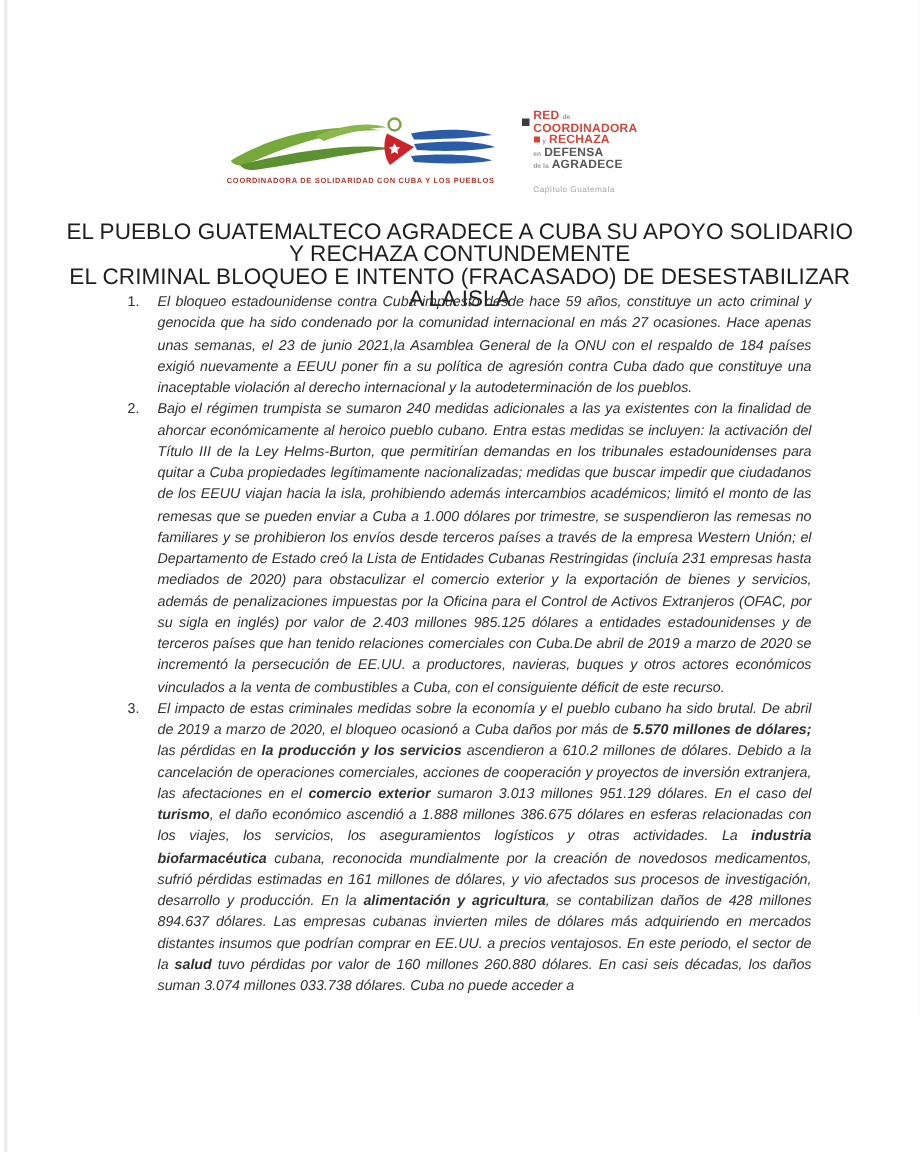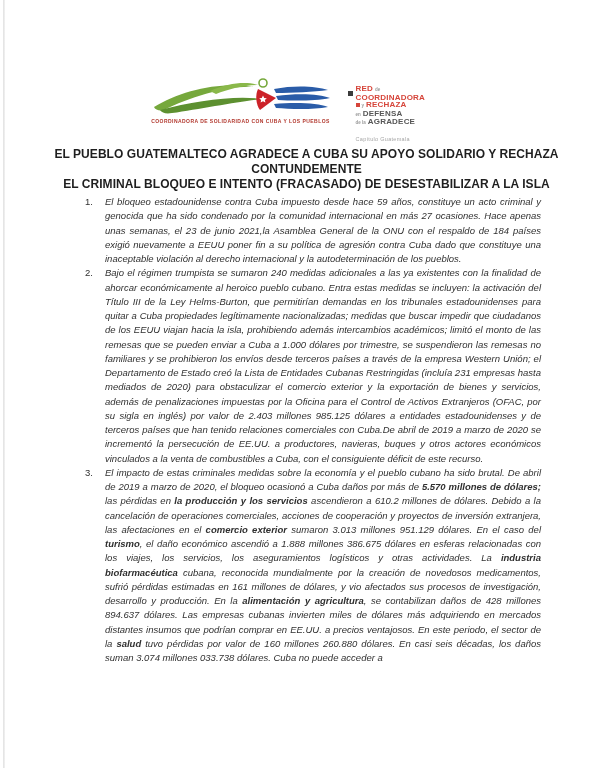--- a/index.html
+++ b/index.html
@@ -24,36 +24,36 @@
   .logos{
     position:absolute;top:73px;left:0;right:0;
     display:flex;justify-content:center;align-items:flex-start;gap:10px;
   }
   .logo-left{width:182px;margin-top:4px;text-align:center;}
   .logo-left svg{display:block;width:182px;height:40px;}
   .logo-left-caption{
     font-size:5px;letter-spacing:.45px;color:#b2382e;font-weight:bold;
     white-space:nowrap;margin-top:1px;
   }
-  .logo-right{width:116px;padding-left:6px;display:flex;gap:3px;margin-top:12px;}
+  .logo-right{width:116px;padding-left:6px;display:flex;gap:3px;}
   .rih-block{display:flex;flex-direction:column;line-height:7.6px;}
   .rih-line{display:flex;align-items:baseline;gap:2px;white-space:nowrap;}
   .rih-main{font-weight:bold;font-size:8px;letter-spacing:.2px;}
   .rih-red{color:#d6453a;}
   .rih-dark{color:#575757;text-align:right;}
   .rih-small{font-size:4.5px;color:#9a9a9a;font-weight:bold;}
   .sq{display:inline-block;flex:0 0 auto;}
   .sq-black{width:5px;height:5px;background:#3c3c3c;margin-top:6px;}
   .sq-red{width:4px;height:4px;background:#d6453a;}
   .rih-caption{font-size:5.5px;color:#a6a6a6;margin-top:9px;letter-spacing:.3px;}
   
   .doc-title{
     position:absolute;top:147px;left:40px;right:40px;
-    text-align:center;font-weight:bold;color:#1f1f1f;
-    font-size:12px;line-height:15px;letter-spacing:.05px;
+    text-align:center;font-weight:normal;color:#1f1f1f;
+    font-size:15px;line-height:15px;letter-spacing:.05px;
   }
   
   .body-list{
     position:absolute;top:195px;left:85px;right:72px;
     color:#303030;font-size:9.5px;line-height:14.25px;
   }
   .list-item{display:flex;align-items:flex-start;}
   .item-number{flex:0 0 20px;}
   .item-text{flex:1;text-align:justify;text-justify:inter-word;font-style:italic;}
 </style>

